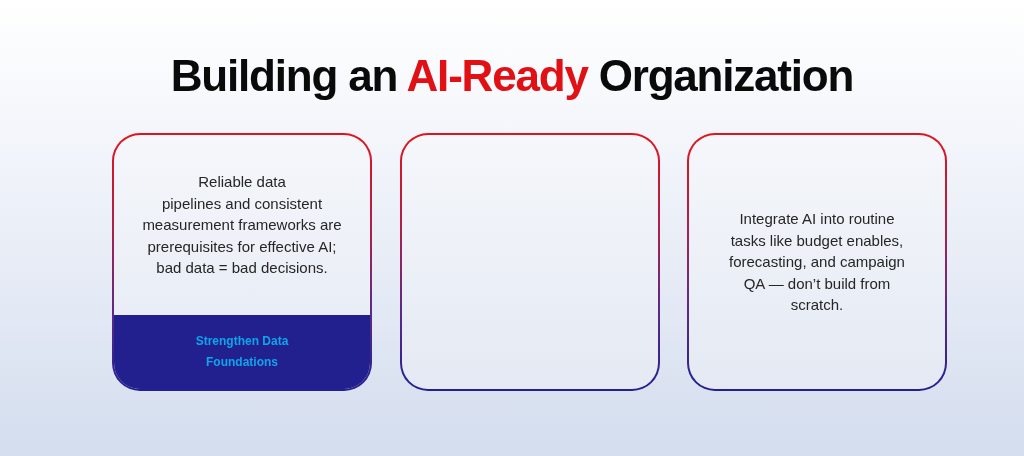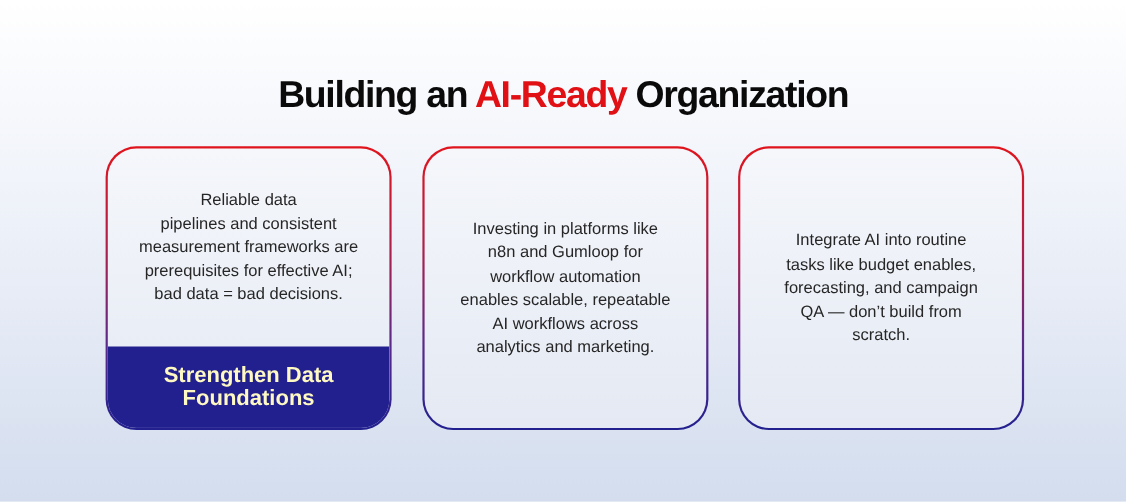--- a/index.html
+++ b/index.html
@@ -9,38 +9,38 @@
     body {
       width: 1024px;
       height: 456px;
       overflow: hidden;
       background: linear-gradient(180deg, #ffffff 0%, #f1f4fa 35%, #e2e8f4 70%, #d3ddee 100%);
       font-family: "Liberation Sans", "DejaVu Sans", sans-serif;
       position: relative;
     }
     .title {
       position: absolute;
-      top: 64px;
+      top: 54px;
       left: 0;
       width: 1024px;
       text-align: center;
-      font-size: 34px;
+      font-size: 44px;
       font-weight: 700;
       letter-spacing: -1.2px;
       color: #0a0a0a;
       line-height: 44px;
       white-space: nowrap;
     }
     .title .accent {
       color: #e01014;
     }
     .cards {
       position: absolute;
       top: 133px;
-      left: 96px;
+      left: 112px;
       width: 836px;
       height: 258px;
     }
     .card {
       position: absolute;
       top: 0;
       width: 260px;
       height: 258px;
       box-sizing: border-box;
       border-radius: 28px;
@@ -75,22 +75,22 @@
       flex: 0 0 74px;
       height: 74px;
       background: #22208f;
       display: flex;
       align-items: center;
       justify-content: center;
       box-sizing: border-box;
       padding: 0 10px;
     }
     .card-label {
-      color: #fef9c3;
-      font-size: 20px;
+      color: #0ea5e9;
+      font-size: 12px;
       font-weight: 700;
       line-height: 21px;
       text-align: center;
       white-space: pre-line;
     }
   </style>
 </head>
 <body>
 
 <h1 class="title" style="margin:0;">
@@ -109,28 +109,20 @@
       </div>
       <div class="card-footer">
         <div class="card-label">Strengthen Data
 Foundations</div>
       </div>
     </div>
   </div>
 
   <div class="card" style="left:288px;">
     <div class="card-inner">
-      <div class="card-body">
-        <div class="card-text">Investing in platforms like
-n8n and Gumloop for
-workflow automation
-enables scalable, repeatable
-AI workflows across
-analytics and marketing.</div>
-      </div>
     </div>
   </div>
 
   <div class="card" style="left:575px;">
     <div class="card-inner">
       <div class="card-body">
         <div class="card-text">Integrate AI into routine
 tasks like budget enables,
 forecasting, and campaign
 QA — don’t build from

